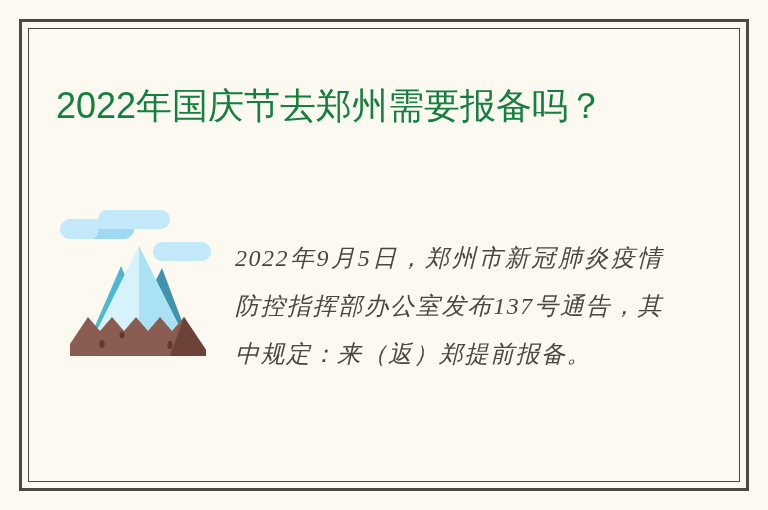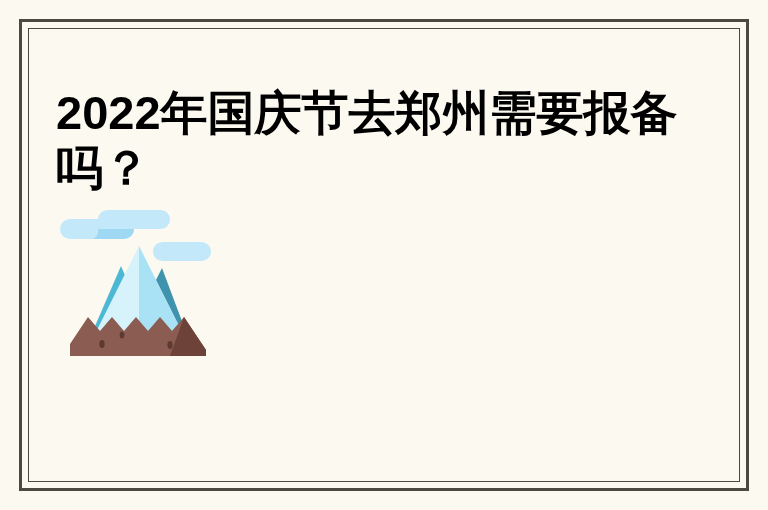--- a/index.html
+++ b/index.html
@@ -51,25 +51,25 @@
     bottom: 28px;
     box-sizing: border-box;
   }
 
   
   .title {
     position: absolute;
     left: 28px;
     top: 26px;
     width: 640px;
-    font-size: 47px;
+    font-size: 36px;
     line-height: 55px;
     letter-spacing: 0px;
-    color: #000000;
-    font-weight: 700;
+    color: #15803d;
+    font-weight: 400;
     font-family: "Liberation Sans", "DejaVu Sans", sans-serif;
     white-space: pre-wrap;
     word-break: break-all;
   }
 
   
   .illustration {
     position: absolute;
     left: 30px;
     top: 176px;
@@ -142,15 +142,16 @@
                  L148 146
                  L148 152 Z" fill="#8b5c52"></path>
         <path d="M126 113 L148 146 L148 152 L112 152 Z" fill="#6d4339"></path>
 
         <ellipse cx="44" cy="140" rx="2.6" ry="4" fill="#5e3a31"></ellipse>
         <ellipse cx="64" cy="131" rx="2.4" ry="3.6" fill="#5e3a31"></ellipse>
         <ellipse cx="112" cy="141" rx="2.6" ry="4" fill="#5e3a31"></ellipse>
       </svg>
     </div>
 
+    <p class="body-text">2022年9月5日，郑州市新冠肺炎疫情防控指挥部办公室发布137号通告，其中规定：来（返）郑提前报备。</p>
 
   </div>
 </div>
 
 </body></html>

